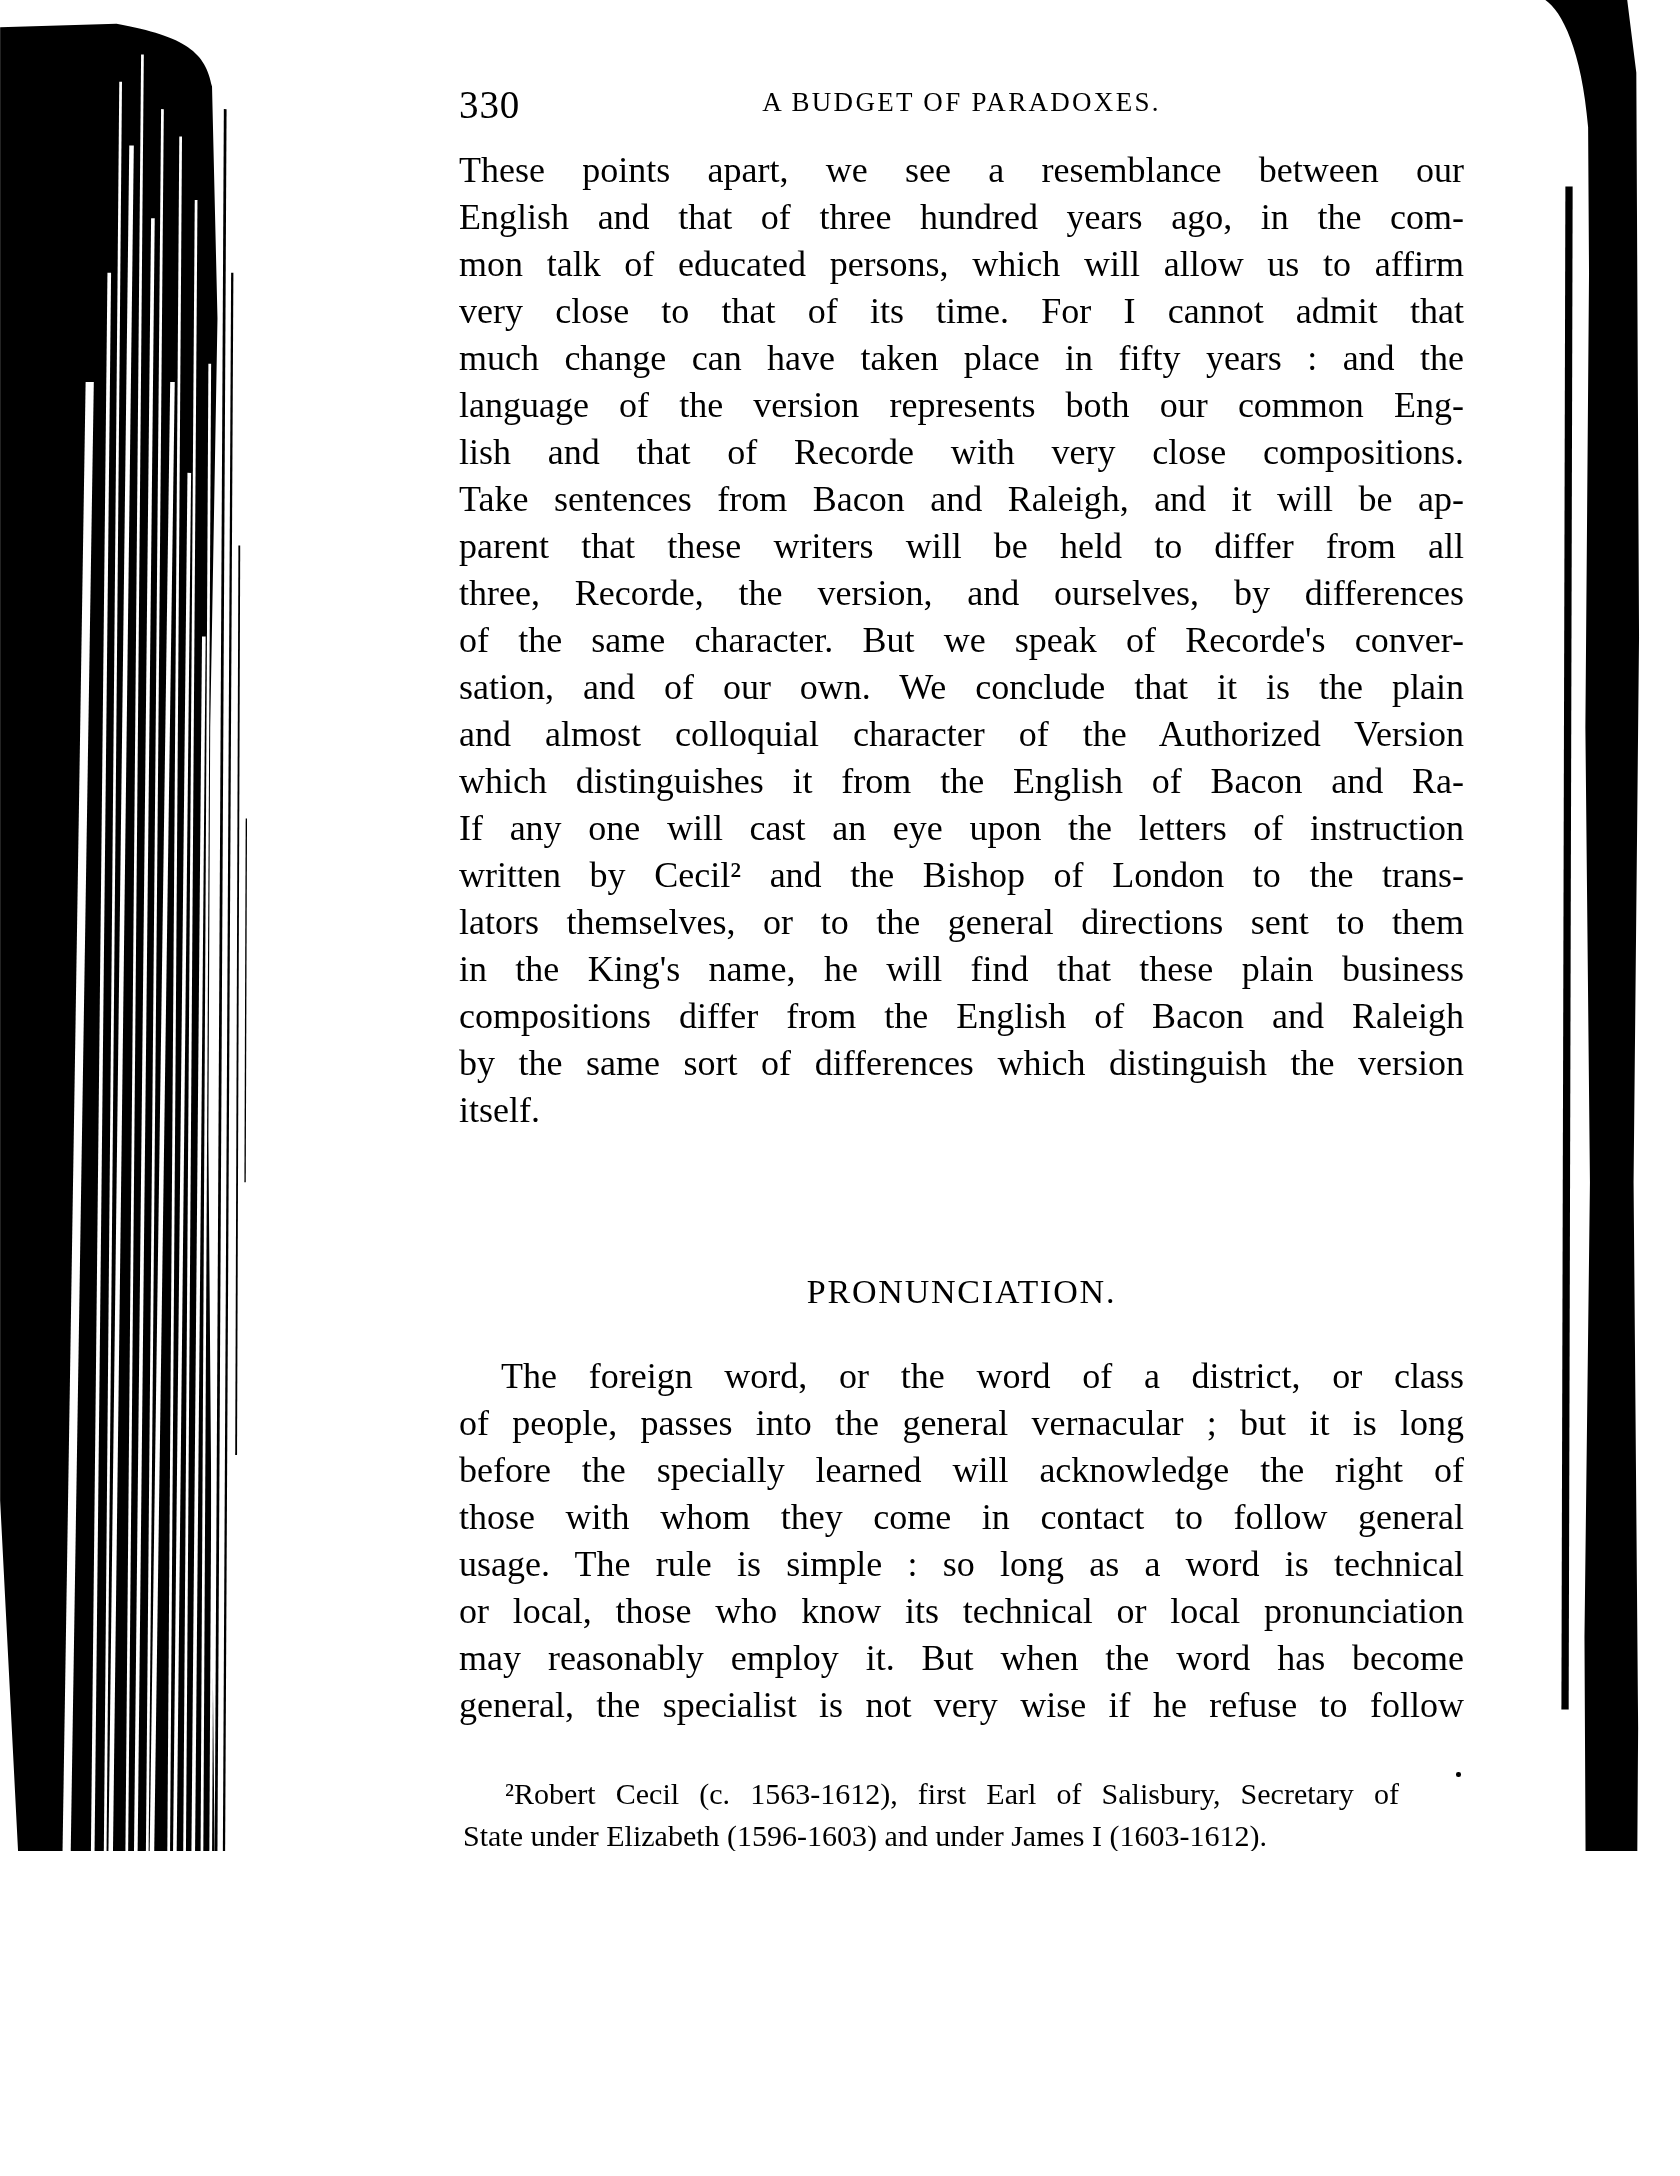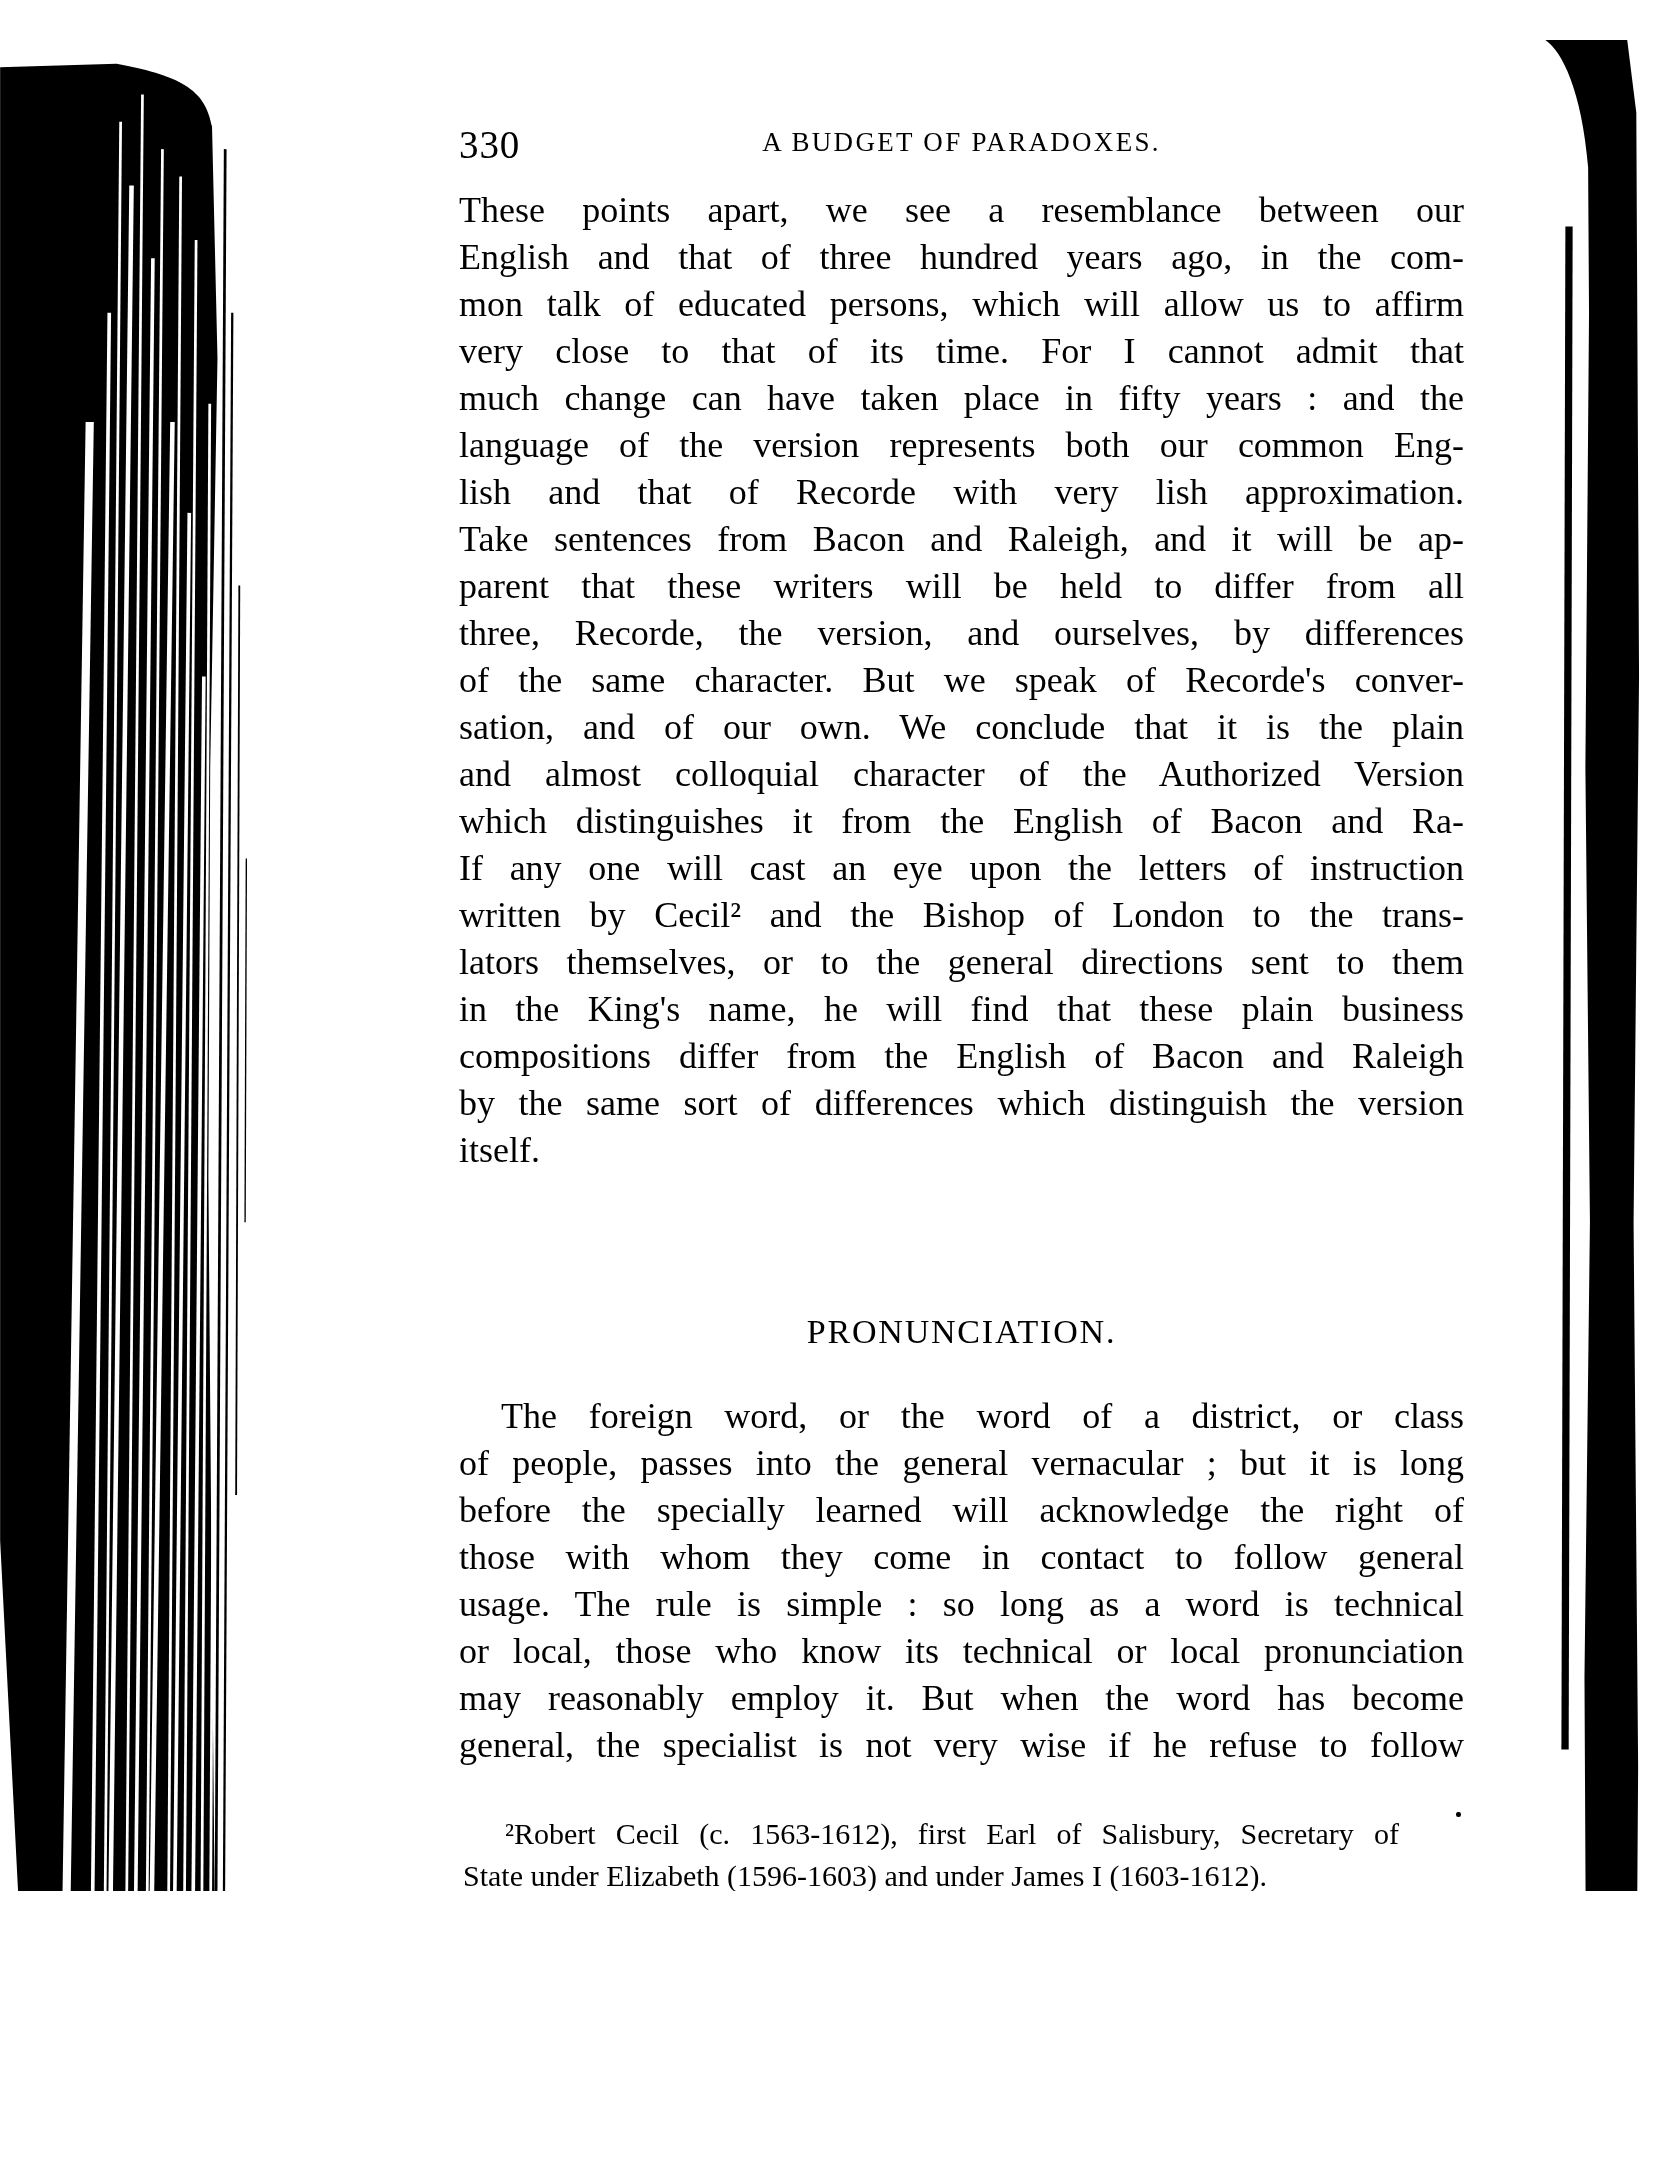--- a/index.html
+++ b/index.html
@@ -2,21 +2,20 @@
 <html style="font-size:14.5px"><head>
 <meta charset="utf-8">
 <style>
   * { margin:0; padding:0; box-sizing:border-box; }
   html,body { background:#ffffff; }
   .page {
     position:relative; width:1680px; height:1851px;
     background:#ffffff; color:#000;
     font-family:"Liberation Serif","DejaVu Serif",serif;
     overflow:hidden;
-    margin-top:40px;
   }
   .binding { position:absolute; top:0; }
   .left-binding  { left:0; }
   .right-binding { right:0; }
   .content { position:absolute; left:459px; top:0; width:1005px; }
   .page-header {
     position:absolute; top:87px; left:0; width:100%;
     text-align:center; font-size:27px; letter-spacing:2.3px;
     height:42px;
   }
@@ -99,21 +98,21 @@
       <span>A BUDGET OF PARADOXES.</span>
     </div>
 
     <div class="para p1">
         <div class="body-line">These points apart, we see a resemblance between our</div>
         <div class="body-line">English and that of three hundred years ago, in the com-</div>
         <div class="body-line">mon talk of educated persons, which will allow us to affirm</div>
         <div class="body-line">very close to that of its time. For I cannot admit that</div>
         <div class="body-line">much change can have taken place in fifty years : and the</div>
         <div class="body-line">language of the version represents both our common Eng-</div>
-        <div class="body-line">lish and that of Recorde with very lish approximation.</div>
+        <div class="body-line">lish and that of Recorde with very close compositions.</div>
         <div class="body-line">Take sentences from Bacon and Raleigh, and it will be ap-</div>
         <div class="body-line">parent that these writers will be held to differ from all</div>
         <div class="body-line">three, Recorde, the version, and ourselves, by differences</div>
         <div class="body-line">of the same character. But we speak of Recorde's conver-</div>
         <div class="body-line">sation, and of our own. We conclude that it is the plain</div>
         <div class="body-line">and almost colloquial character of the Authorized Version</div>
         <div class="body-line">which distinguishes it from the English of Bacon and Ra-</div>
         <div class="body-line">If any one will cast an eye upon the letters of instruction</div>
         <div class="body-line">written by Cecil² and the Bishop of London to the trans-</div>
         <div class="body-line">lators themselves, or to the general directions sent to them</div>

